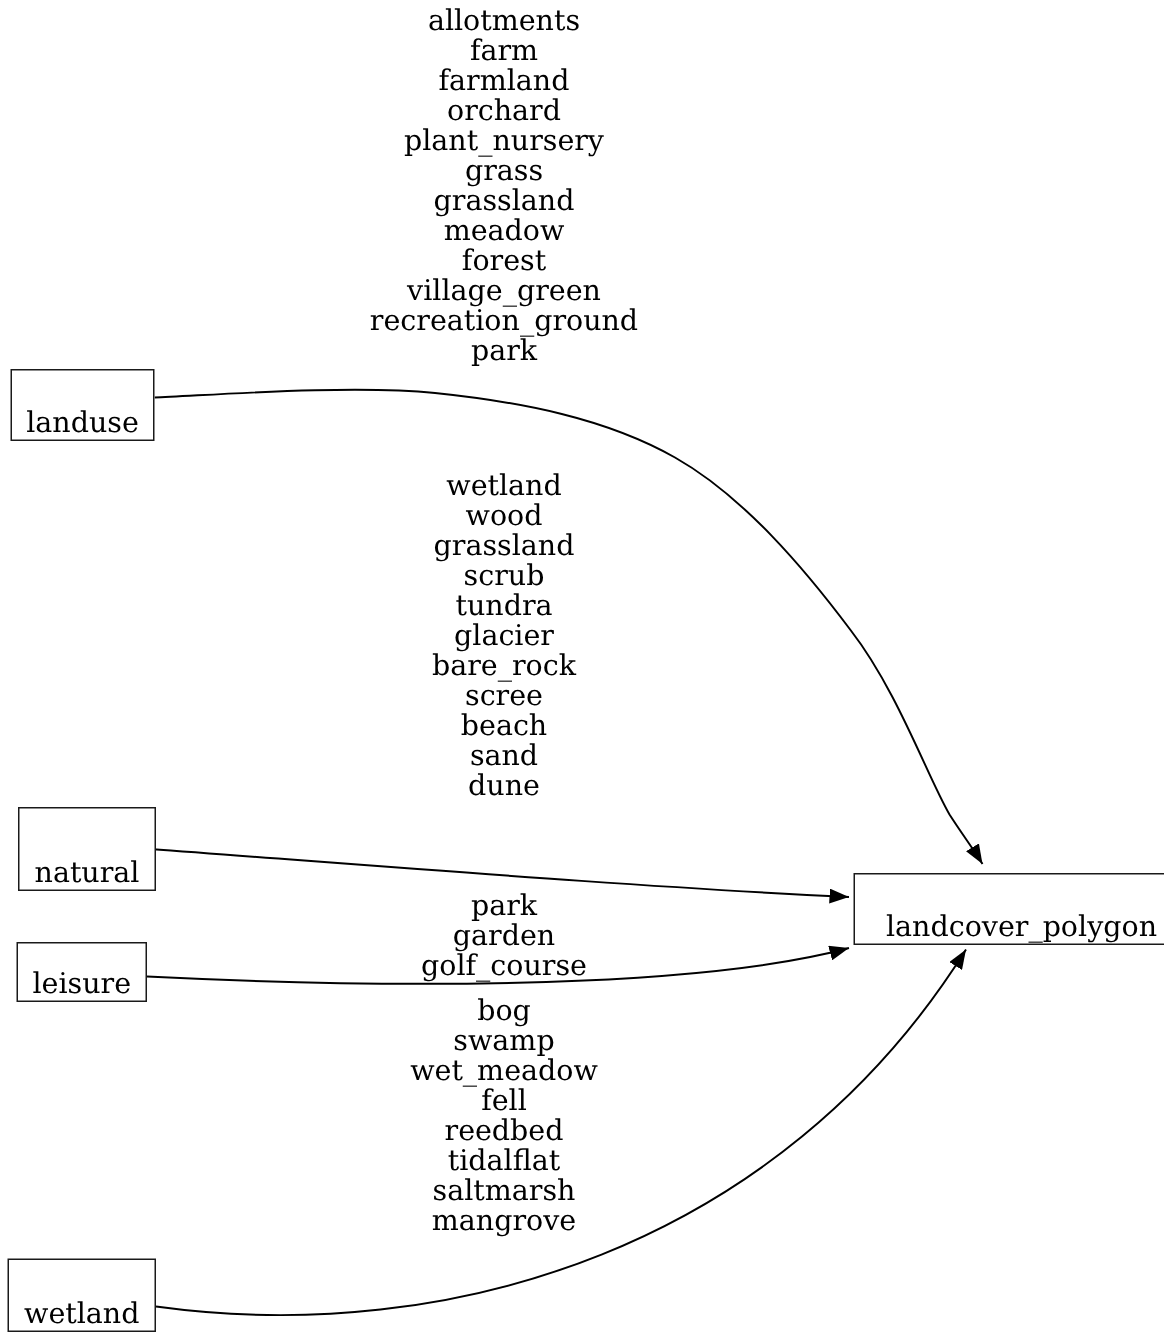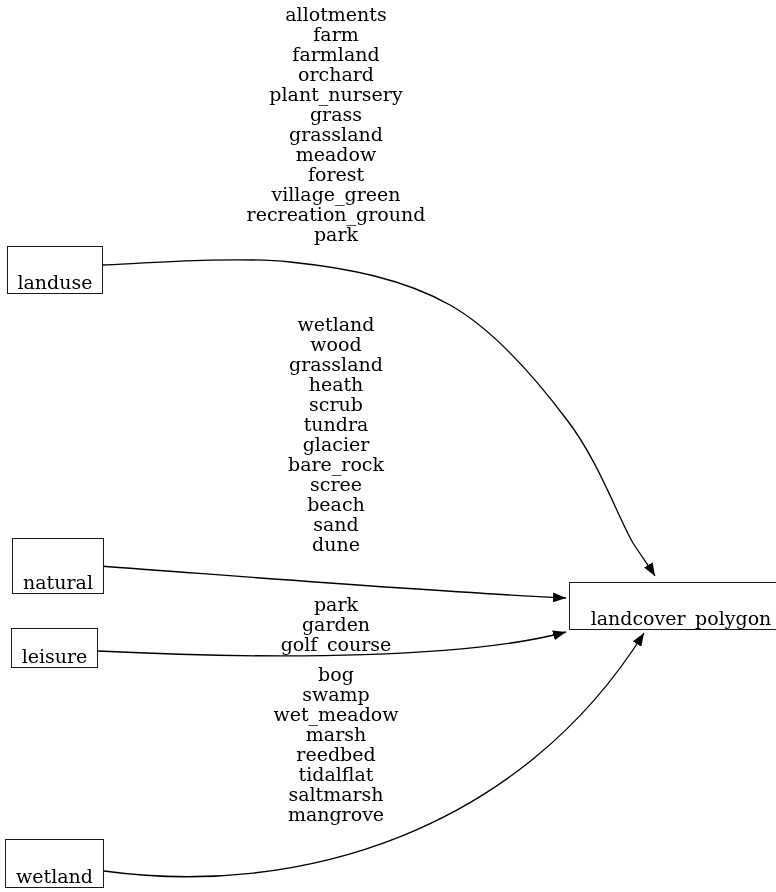--- a/index.html
+++ b/index.html
@@ -76,42 +76,41 @@
       <div class="edge-label-line">forest</div>
       <div class="edge-label-line">village_green</div>
       <div class="edge-label-line">recreation_ground</div>
       <div class="edge-label-line">park</div>
     </div>
 
   <div class="edge-label" style="top:314px">
       <div class="edge-label-line">wetland</div>
       <div class="edge-label-line">wood</div>
       <div class="edge-label-line">grassland</div>
-      <div class="edge-label-line">heath</div>
       <div class="edge-label-line">scrub</div>
       <div class="edge-label-line">tundra</div>
       <div class="edge-label-line">glacier</div>
       <div class="edge-label-line">bare_rock</div>
       <div class="edge-label-line">scree</div>
       <div class="edge-label-line">beach</div>
       <div class="edge-label-line">sand</div>
       <div class="edge-label-line">dune</div>
     </div>
 
   <div class="edge-label" style="top:594px">
       <div class="edge-label-line">park</div>
       <div class="edge-label-line">garden</div>
       <div class="edge-label-line">golf_course</div>
     </div>
 
   <div class="edge-label" style="top:664px">
       <div class="edge-label-line">bog</div>
       <div class="edge-label-line">swamp</div>
       <div class="edge-label-line">wet_meadow</div>
-      <div class="edge-label-line">marsh</div>
+      <div class="edge-label-line">fell</div>
       <div class="edge-label-line">reedbed</div>
       <div class="edge-label-line">tidalflat</div>
       <div class="edge-label-line">saltmarsh</div>
       <div class="edge-label-line">mangrove</div>
     </div>
 
   <div class="node" style="left:7px; top:246px; width:96px; height:48px">
     <span>landuse</span>
   </div>
 

